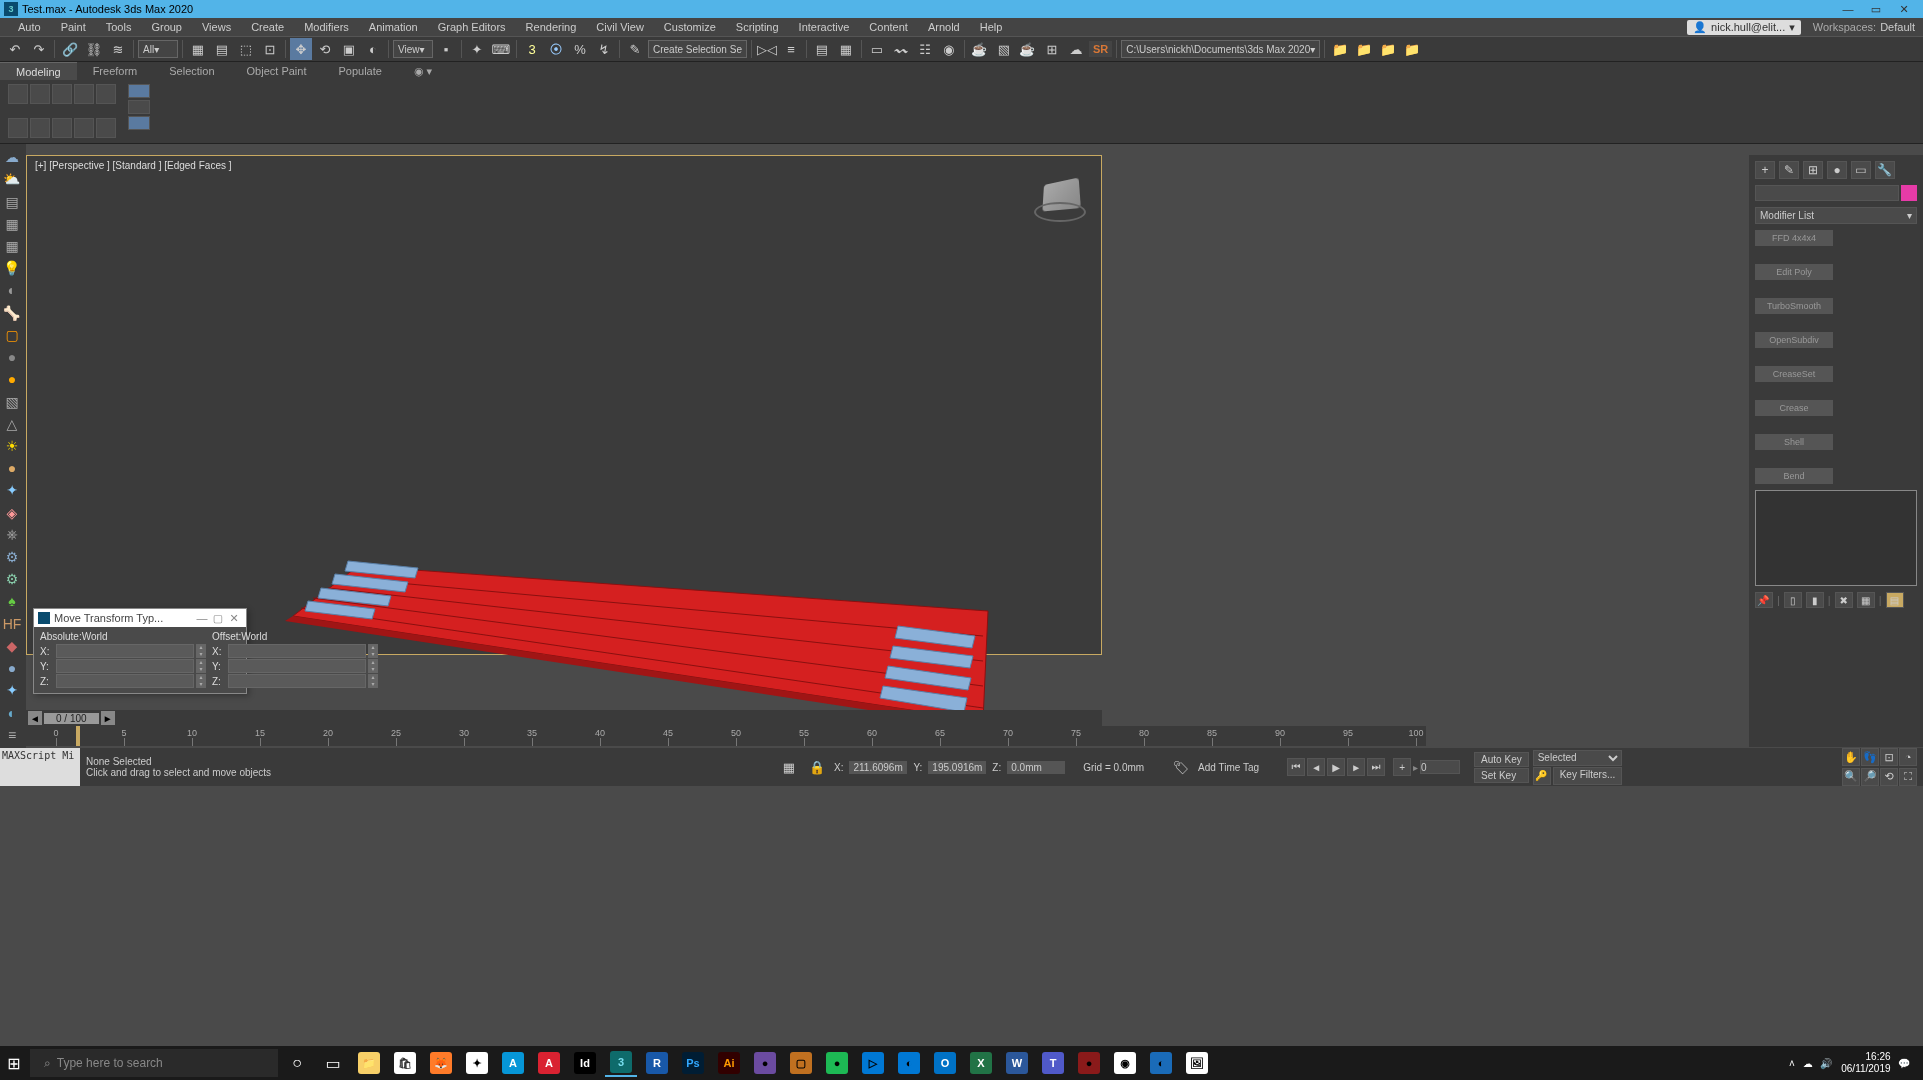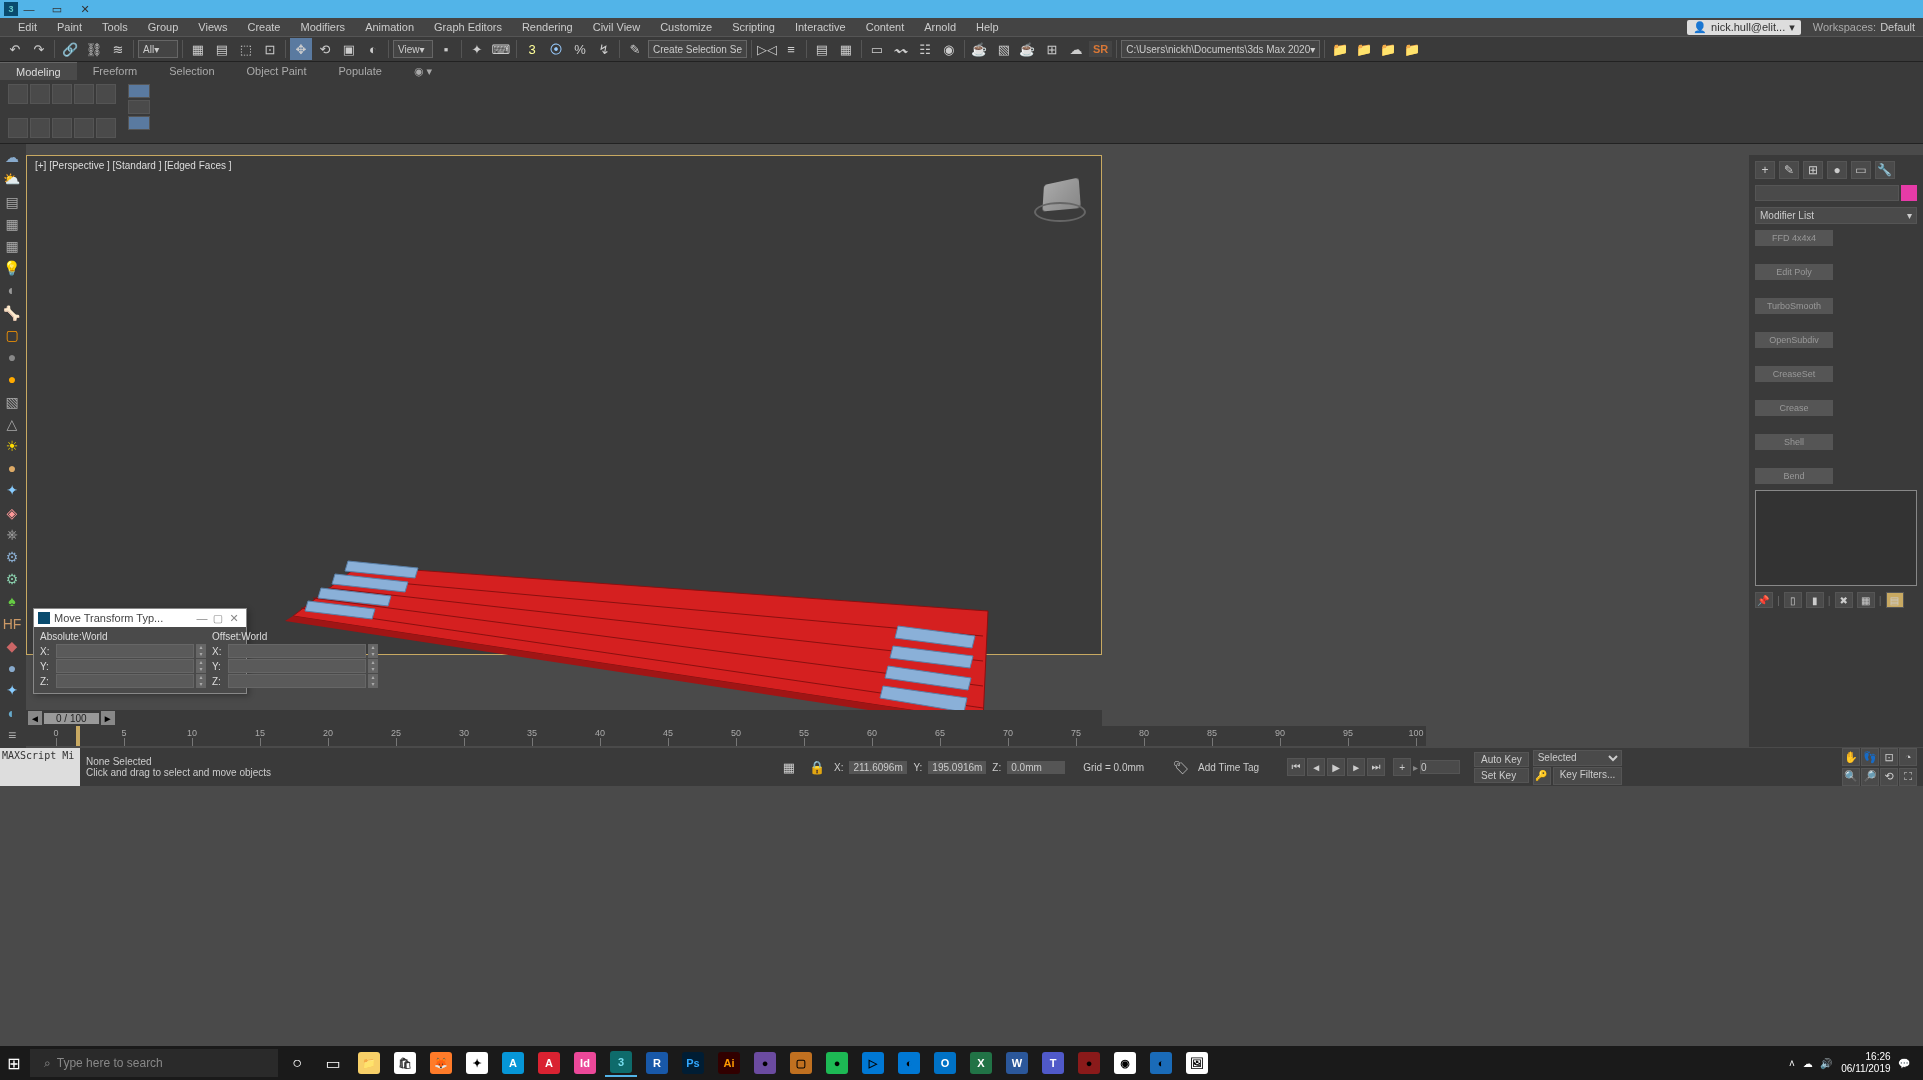--- a/index.html
+++ b/index.html
@@ -120,29 +120,30 @@
 .taskbar .tray { margin-left: auto; display: flex; align-items: center; gap: 8px; color: #fff; font-size: 10px; padding-right: 8px; }
 .taskbar .clock { text-align: right; line-height: 12px; }
 
 .app-sq { width: 22px; height: 22px; border-radius: 3px; display: flex; align-items: center; justify-content: center; font-size: 11px; font-weight: bold; }
 </style>
 </head>
 <body>
 
 <div class="titlebar">
   <span class="app-icon">3</span>
+  <span class="title-text">Test.max - Autodesk 3ds Max 2020</span>
   <div class="win-btns">
     <span class="win-btn">—</span>
     <span class="win-btn">▭</span>
     <span class="win-btn">✕</span>
   </div>
 </div>
 
 <div class="menubar">
-  <span class="menu-item">Edit</span>
+  <span class="menu-item">Auto</span>
   <span class="menu-item">Paint</span>
   <span class="menu-item">Tools</span>
   <span class="menu-item">Group</span>
   <span class="menu-item">Views</span>
   <span class="menu-item">Create</span>
   <span class="menu-item">Modifiers</span>
   <span class="menu-item">Animation</span>
   <span class="menu-item">Graph Editors</span>
   <span class="menu-item">Rendering</span>
   <span class="menu-item">Civil View</span>
@@ -565,21 +566,21 @@
   <span class="app">
       <span class="app-sq" style="background:#fff">✦</span>
     </span>
   <span class="app">
       <span class="app-sq" style="background:#0696d7;color:#fff">A</span>
     </span>
   <span class="app">
       <span class="app-sq" style="background:#d92231;color:#fff">A</span>
     </span>
   <span class="app">
-      <span class="app-sq" style="background:#ec4899;color:#fff">Id</span>
+      <span class="app-sq" style="background:#000000;color:#fff">Id</span>
     </span>
   <span class="app active">
       <span class="app-sq" style="background:#0e6b6b;color:#7de">3</span>
     </span>
   <span class="app">
       <span class="app-sq" style="background:#1858a8;color:#fff">R</span>
     </span>
   <span class="app">
       <span class="app-sq" style="background:#001d34;color:#31a8ff">Ps</span>
     </span>

